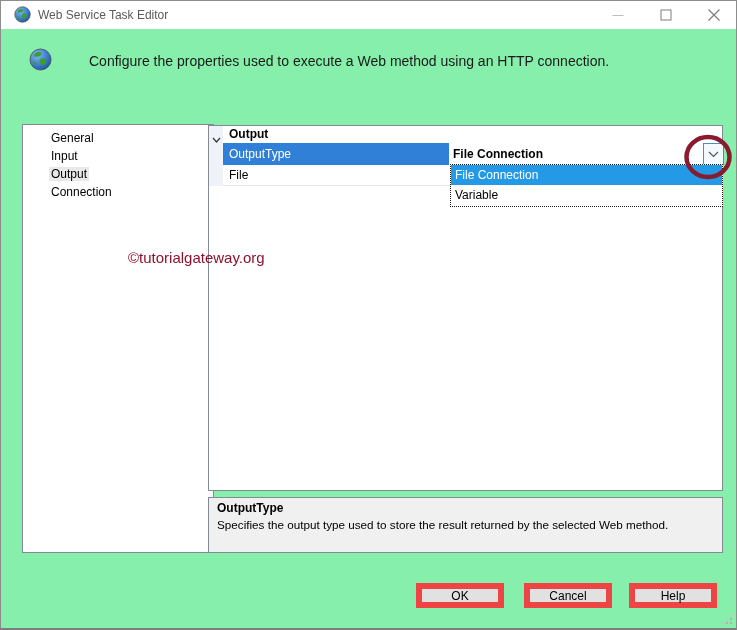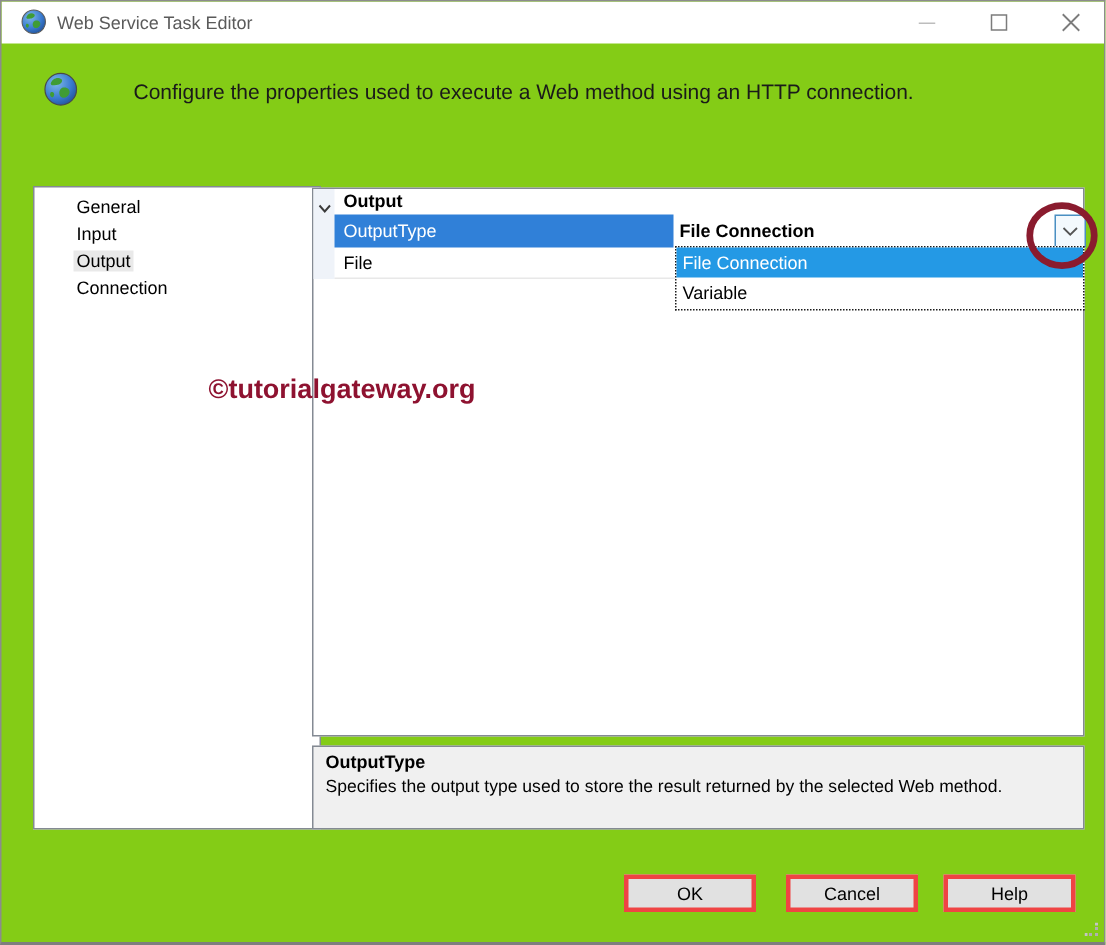--- a/index.html
+++ b/index.html
@@ -1,20 +1,20 @@
 <!DOCTYPE html>
 <html><head>
 <meta charset="utf-8">
 <style>
   * { margin:0; padding:0; box-sizing:border-box; }
   html,body { background:#fff; }
   body { font-family:"Liberation Sans", sans-serif; }
   .window {
     position:relative; width:737px; height:630px;
-    background:#84cc16; border:1px solid #8c8c8c; border-bottom:2px solid #7e7e7e;
+    background:#86efac; border:1px solid #8c8c8c; border-bottom:2px solid #7e7e7e;
     overflow:hidden;
   }
   
   .titlebar { position:absolute; left:0; top:0; width:100%; height:28px; background:#ffffff; }
   .titlebar .app-icon { position:absolute; left:13px; top:5px; width:17px; height:17px; }
   .titlebar .title { position:absolute; left:37px; top:0; line-height:28px; font-size:12px; color:#5a5a5a; }
   .win-btn { position:absolute; top:0; width:34px; height:28px; cursor:default; }
   .win-btn svg { position:absolute; left:50%; top:50%; transform:translate(-50%,-50%); }
   .btn-min { left:600px; } .btn-max { left:648px; } .btn-close { left:696px; }
   
@@ -45,31 +45,31 @@
                 display:flex; align-items:center; }
   .combo-btn { position:absolute; left:480px; top:0; width:21px; height:22px;
                background:#f3f9fd; border:1px solid #4a8fc2; display:flex;
                align-items:center; justify-content:center; cursor:default; }
   
   .dd-list { position:absolute; left:449px; top:163px; width:273px; height:43px;
              background:#fff; border:1px dotted #1a1a1a; z-index:5; }
   .dd-opt { height:20px; line-height:20px; font-size:12px; padding-left:4px; color:#000; cursor:default; }
   .dd-opt.hilite { background:#2499e5; color:#fff; }
   
-  .watermark { position:absolute; left:138px; top:248px; font-size:18px; font-weight:bold;
+  .watermark { position:absolute; left:127px; top:248px; font-size:15px; font-weight:normal;
                letter-spacing:0px; z-index:6; }
   .circle-annot { position:absolute; left:682px; top:132px; z-index:7; pointer-events:none; }
   
   .help-panel { position:absolute; left:207px; top:496px; width:515px; height:56px;
                 background:#f0f0f0; border:1px solid #848a93; padding:3px 8px; }
   .help-title { font-size:12px; font-weight:bold; color:#000; margin-bottom:3px; }
   .help-desc { font-size:11.7px; color:#000; }
   
   .footer-btn { position:absolute; top:582px; width:88px; height:25px;
-                background:#e1e1e1; border:3px solid #ef4444; font-size:12px; color:#000;
+                background:#e1e1e1; border:6px solid #ef4444; font-size:12px; color:#000;
                 display:flex; align-items:center; justify-content:center; cursor:default;
                 font-family:"Liberation Sans", sans-serif; }
   .btn-ok { left:415px; } .btn-cancel { left:523px; } .btn-help { left:628px; }
   .resize-grip { position:absolute; right:3px; bottom:3px; }
 </style>
 </head>
 <body>
 
 <div class="window">
 

